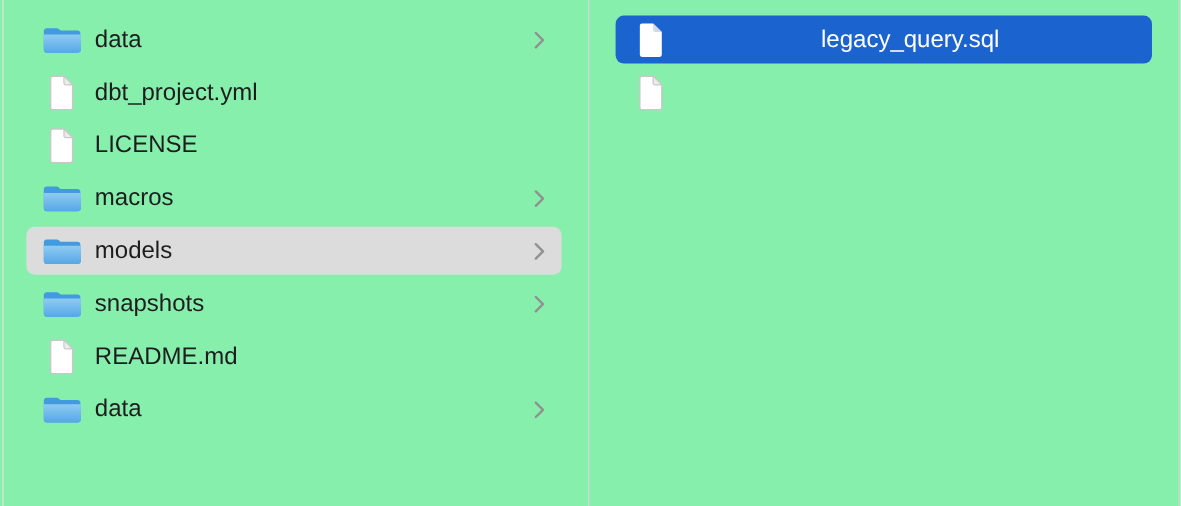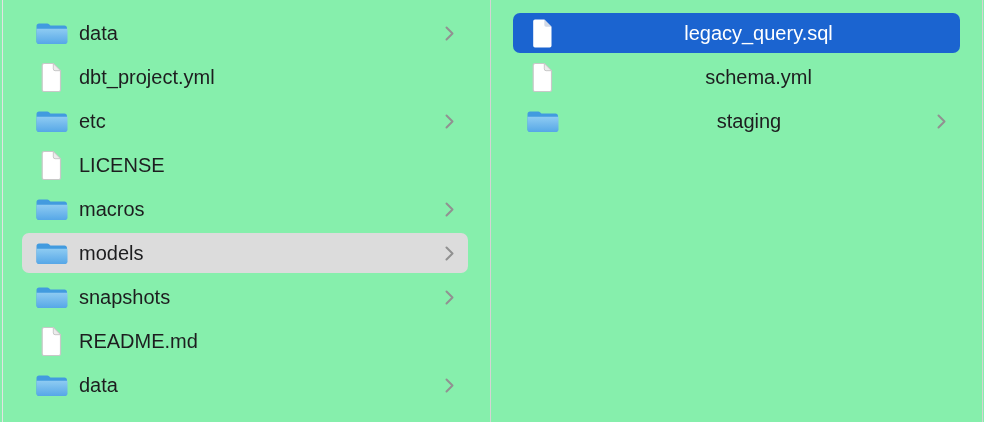--- a/index.html
+++ b/index.html
@@ -71,42 +71,20 @@
       <path d="M4 1.5 h9.3 l7.2 7.2 v19 a1.8 1.8 0 0 1 -1.8 1.8 H4 a1.8 1.8 0 0 1 -1.8 -1.8 v-24.4 A1.8 1.8 0 0 1 4 1.5 Z" fill="#ffffff" stroke="#c8c8c8" stroke-width="1.2"></path>
       <path d="M13.3 1.5 v5.4 a1.8 1.8 0 0 0 1.8 1.8 h5.4 Z" fill="#ececec" stroke="#c8c8c8" stroke-width="1"></path>
     </svg>
           </span>
           <span class="label">dbt_project.yml</span>
         </div>
       </div>
       <div class="row">
         <div class="row-inner">
           <span class="icon">
-    <svg width="34" height="28" viewBox="0 0 34 28" aria-hidden="true">
-      <defs>
-        <linearGradient id="folderGrad" x1="0" y1="0" x2="0" y2="1">
-          <stop offset="0" stop-color="#8ecbf2"></stop>
-          <stop offset="1" stop-color="#56a7e7"></stop>
-        </linearGradient>
-      </defs>
-      <path d="M1.5 7 C1.5 5.6 2.6 4.5 4 4.5 h8.2 c0.7 0 1.35 0.27 1.85 0.73 L15.4 6.4 h14.1 c1.4 0 2.5 1.1 2.5 2.5 v13.6 c0 1.4 -1.1 2.5 -2.5 2.5 H4 c-1.4 0 -2.5 -1.1 -2.5 -2.5 Z" fill="#429bdf"></path>
-      <path d="M1.5 9.8 h31 v12.7 c0 1.4 -1.1 2.5 -2.5 2.5 H4 c-1.4 0 -2.5 -1.1 -2.5 -2.5 Z" fill="url(#folderGrad)"></path>
-    </svg>
-          </span>
-          <span class="label">etc</span>
-          <span class="chevron">
-    <svg width="11" height="17" viewBox="0 0 11 17" aria-hidden="true">
-      <polyline points="2.5,2.5 8.5,8.5 2.5,14.5" fill="none" stroke="#919191" stroke-width="2" stroke-linecap="round" stroke-linejoin="round"></polyline>
-    </svg>
-          </span>
-        </div>
-      </div>
-      <div class="row">
-        <div class="row-inner">
-          <span class="icon">
     <svg width="24" height="30" viewBox="0 0 24 30" aria-hidden="true">
       <path d="M4 1.5 h9.3 l7.2 7.2 v19 a1.8 1.8 0 0 1 -1.8 1.8 H4 a1.8 1.8 0 0 1 -1.8 -1.8 v-24.4 A1.8 1.8 0 0 1 4 1.5 Z" fill="#ffffff" stroke="#c8c8c8" stroke-width="1.2"></path>
       <path d="M13.3 1.5 v5.4 a1.8 1.8 0 0 0 1.8 1.8 h5.4 Z" fill="#ececec" stroke="#c8c8c8" stroke-width="1"></path>
     </svg>
           </span>
           <span class="label">LICENSE</span>
         </div>
       </div>
       <div class="row">
         <div class="row-inner">
@@ -220,42 +198,19 @@
           </span>
           <span class="label">legacy_query.sql</span>
         </div>
       </div>
       <div class="row">
         <div class="row-inner">
           <span class="icon">
     <svg width="24" height="30" viewBox="0 0 24 30" aria-hidden="true">
       <path d="M4 1.5 h9.3 l7.2 7.2 v19 a1.8 1.8 0 0 1 -1.8 1.8 H4 a1.8 1.8 0 0 1 -1.8 -1.8 v-24.4 A1.8 1.8 0 0 1 4 1.5 Z" fill="#ffffff" stroke="#c8c8c8" stroke-width="1.2"></path>
       <path d="M13.3 1.5 v5.4 a1.8 1.8 0 0 0 1.8 1.8 h5.4 Z" fill="#ececec" stroke="#c8c8c8" stroke-width="1"></path>
-    </svg>
-          </span>
-          <span class="label">schema.yml</span>
-        </div>
-      </div>
-      <div class="row">
-        <div class="row-inner">
-          <span class="icon">
-    <svg width="34" height="28" viewBox="0 0 34 28" aria-hidden="true">
-      <defs>
-        <linearGradient id="folderGrad" x1="0" y1="0" x2="0" y2="1">
-          <stop offset="0" stop-color="#8ecbf2"></stop>
-          <stop offset="1" stop-color="#56a7e7"></stop>
-        </linearGradient>
-      </defs>
-      <path d="M1.5 7 C1.5 5.6 2.6 4.5 4 4.5 h8.2 c0.7 0 1.35 0.27 1.85 0.73 L15.4 6.4 h14.1 c1.4 0 2.5 1.1 2.5 2.5 v13.6 c0 1.4 -1.1 2.5 -2.5 2.5 H4 c-1.4 0 -2.5 -1.1 -2.5 -2.5 Z" fill="#429bdf"></path>
-      <path d="M1.5 9.8 h31 v12.7 c0 1.4 -1.1 2.5 -2.5 2.5 H4 c-1.4 0 -2.5 -1.1 -2.5 -2.5 Z" fill="url(#folderGrad)"></path>
-    </svg>
-          </span>
-          <span class="label">staging</span>
-          <span class="chevron">
-    <svg width="11" height="17" viewBox="0 0 11 17" aria-hidden="true">
-      <polyline points="2.5,2.5 8.5,8.5 2.5,14.5" fill="none" stroke="#919191" stroke-width="2" stroke-linecap="round" stroke-linejoin="round"></polyline>
     </svg>
           </span>
         </div>
       </div>
     </div>
   <div class="edge-line right"></div>
 </div>
 
 </body></html>

